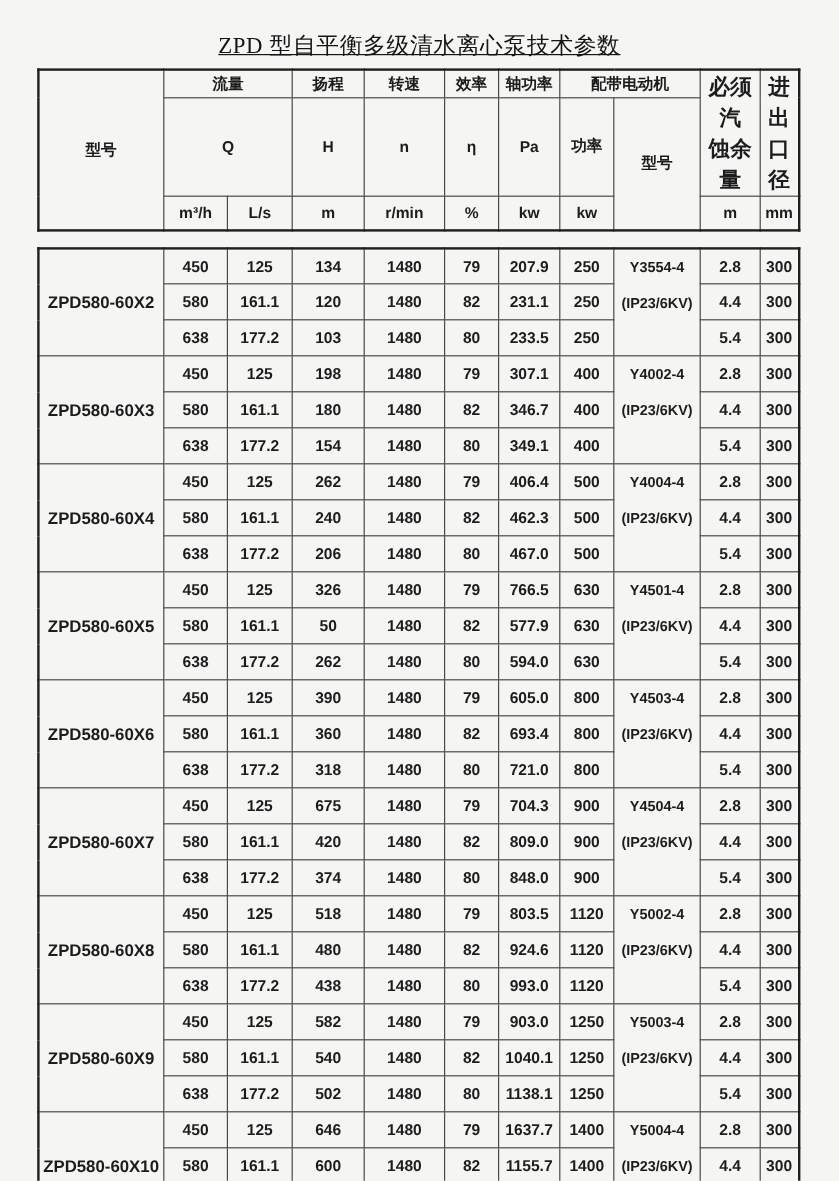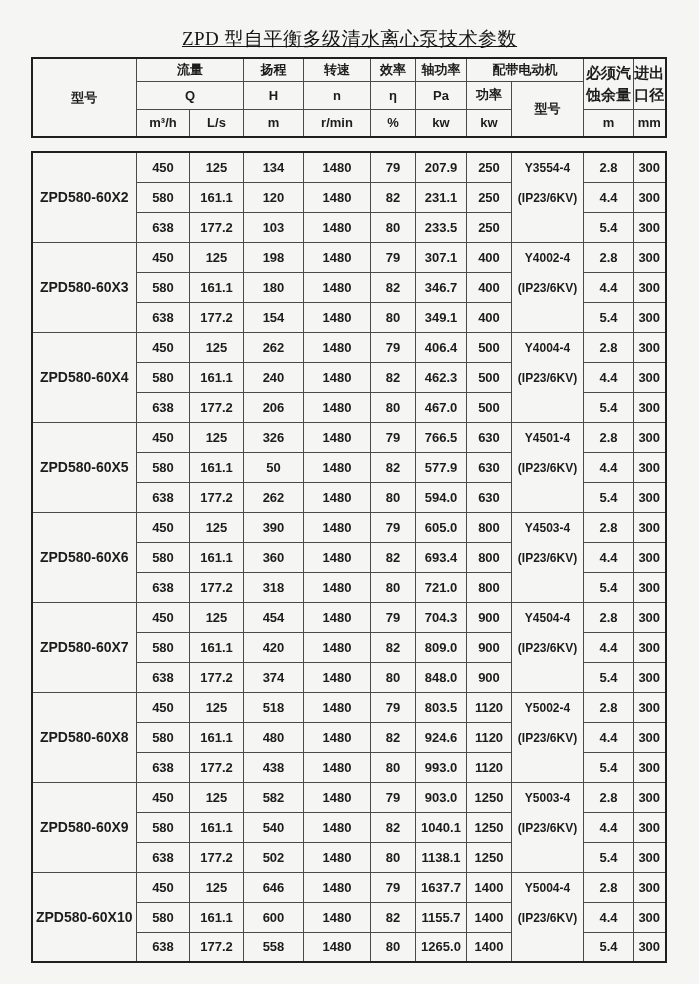--- a/index.html
+++ b/index.html
@@ -37,21 +37,21 @@
     font-weight: bold;
     padding: 0;
     overflow: hidden;
     white-space: nowrap;
   }
   .hdr-table { margin-top: 5px; }
   .body-table { margin-top: 13px; }
   .hdr-table tr.r1 td { height: 23px; }
   .hdr-table tr.r2 td { height: 28px; }
   .hdr-table tr.r3 td { height: 28px; border-radius: 11px; }
-  .two-line { white-space: normal; line-height: 1.45; font-size: 15px; }
+  .two-line { white-space: normal; line-height: 1.45; font-size: 18px; }
   .two-line span { display: block; }
   .body-table tr { height: 30px; }
   .model-cell { font-size: 14px; letter-spacing: 0; }
   .motor-cell { vertical-align: top; font-size: 12px; }
   .motor-cell div { height: 30px; line-height: 30px; }
   .eta { font-weight: bold; }
 </style>
 </head>
 <body>
 
@@ -318,21 +318,21 @@
             <td>80</td>
             <td>721.0</td>
             <td>800</td>
             <td>5.4</td>
             <td>300</td>
           </tr>
           <tr>
             <td class="model-cell" rowspan="3">ZPD580-60X7</td>
             <td>450</td>
             <td>125</td>
-            <td>454</td>
+            <td>675</td>
             <td>1480</td>
             <td>79</td>
             <td>704.3</td>
             <td>900</td>
             <td rowspan="3" class="motor-cell">
               <div>Y4504-4</div>
               <div>(IP23/6KV)</div>
             </td>
             <td>2.8</td>
             <td>300</td>

